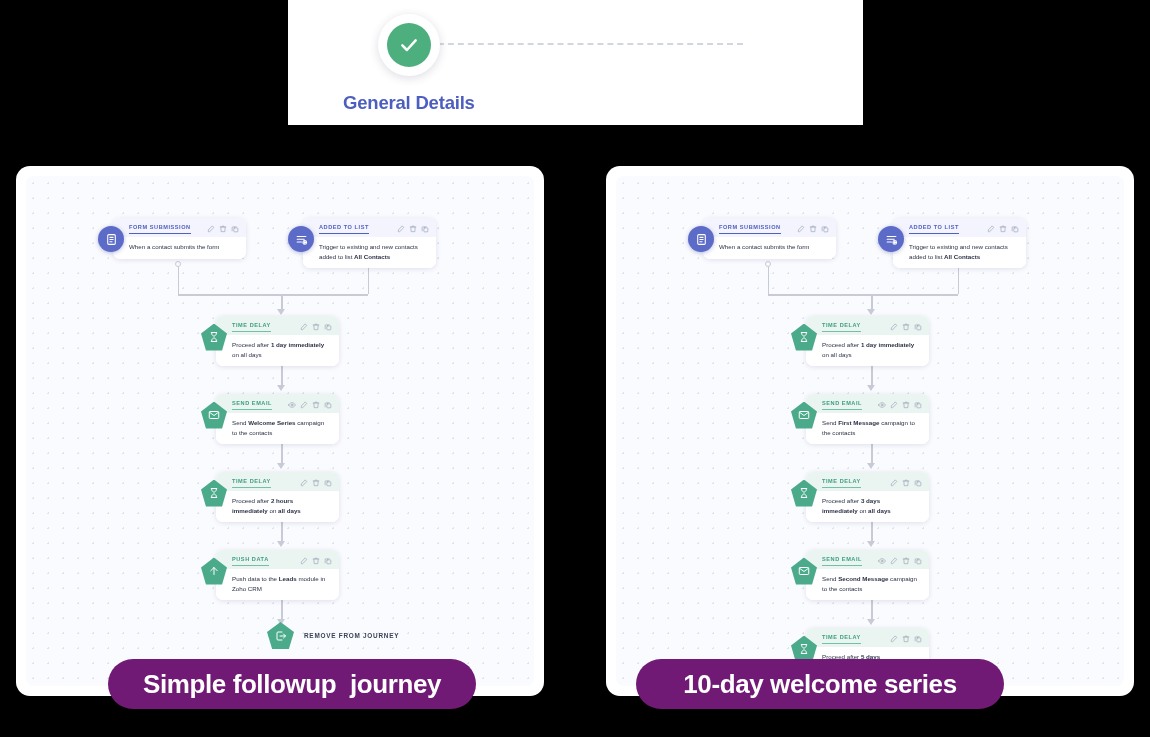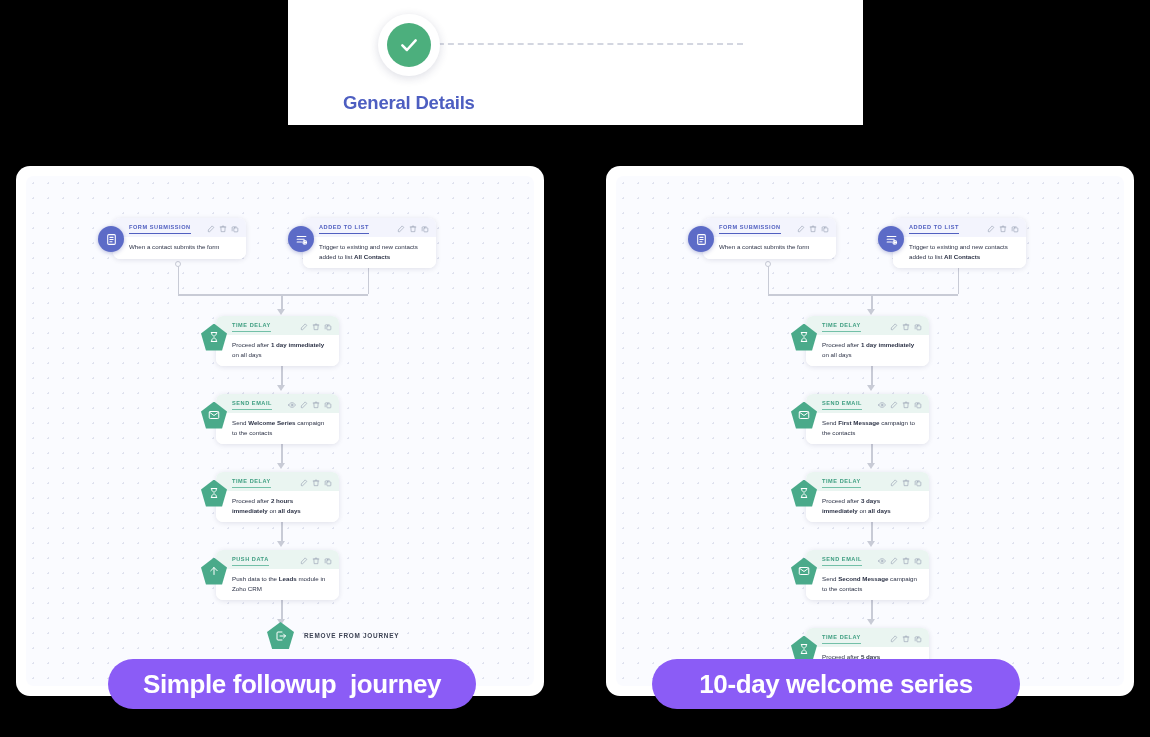--- a/index.html
+++ b/index.html
@@ -197,37 +197,37 @@
     letter-spacing: .75px;
     color: #3c4254;
     text-transform: uppercase;
     white-space: nowrap;
   }
 
   
   .caption {
     position: absolute;
     height: 50px;
-    background: #8b5cf6;
+    background: #701a75;
     border-radius: 25px;
     display: flex;
     align-items: center;
     justify-content: center;
     padding: 0 30px;
     z-index: 20;
   }
   .caption span {
     color: #ffffff;
     font-size: 26px;
     font-weight: 700;
     letter-spacing: -.4px;
     white-space: pre;
   }
   #caption-left  { left: 108px; top: 659px; width: 368px; }
-  #caption-right { left: 652px; top: 659px; width: 368px; }
+  #caption-right { left: 636px; top: 659px; width: 368px; }
 </style>
 </head>
 <body>
 
 <div class="page">
 
   <div class="stepper-panel">
     <div class="stepper-line"></div>
 
     <div class="step">

